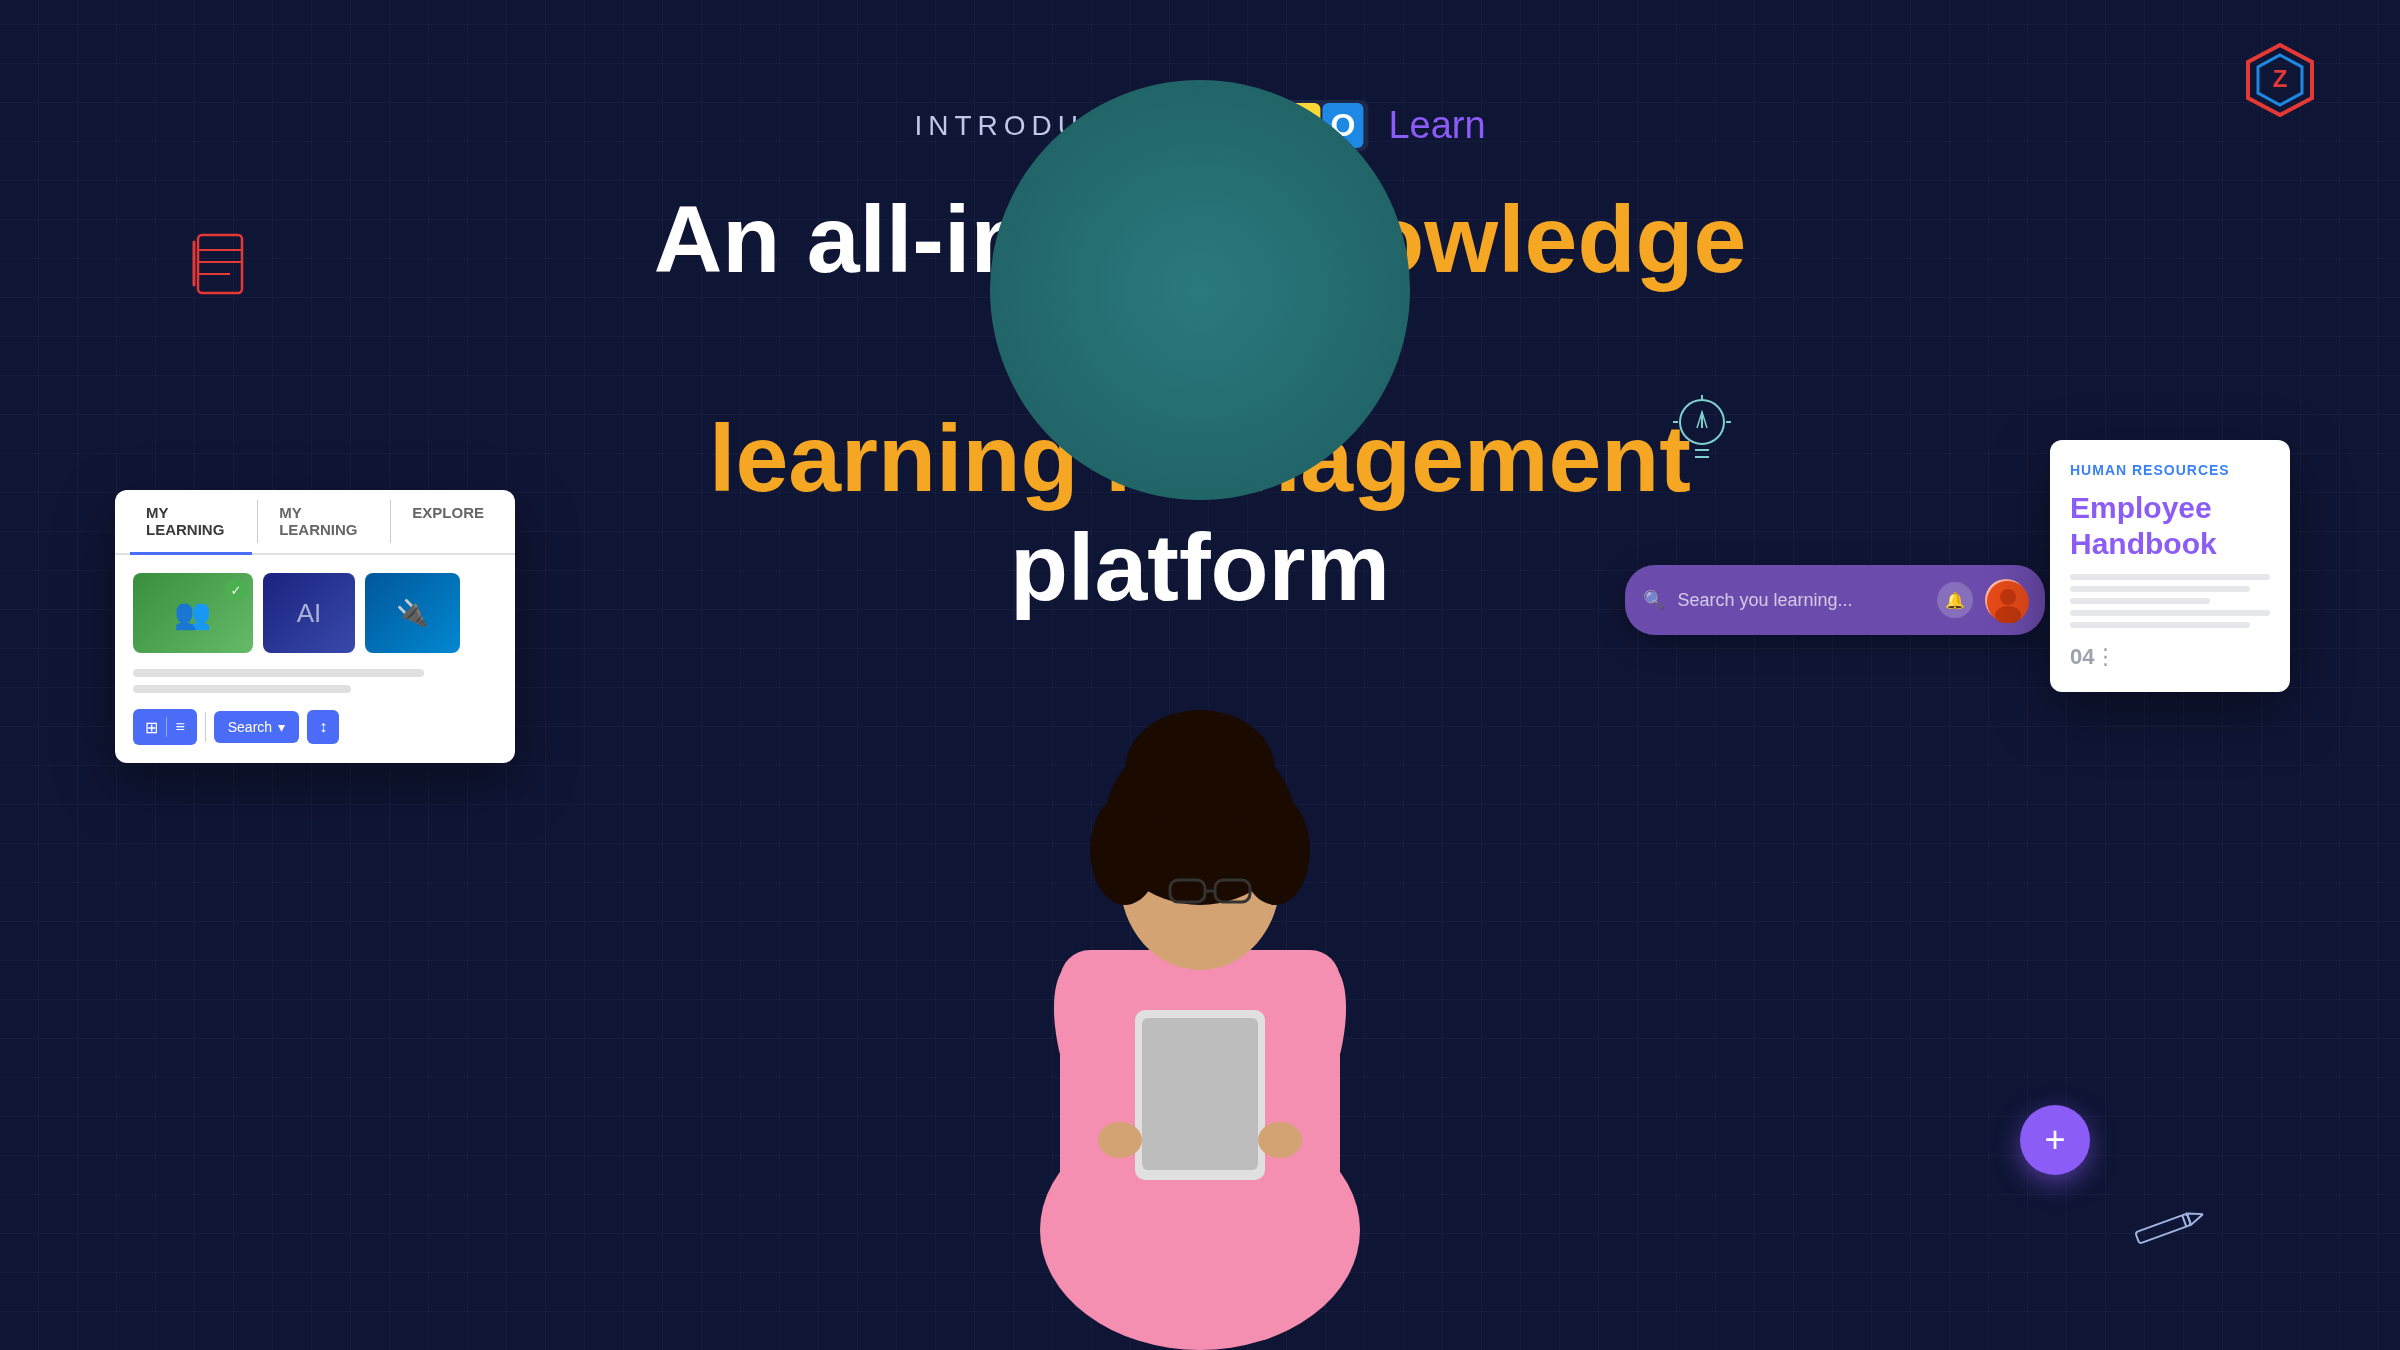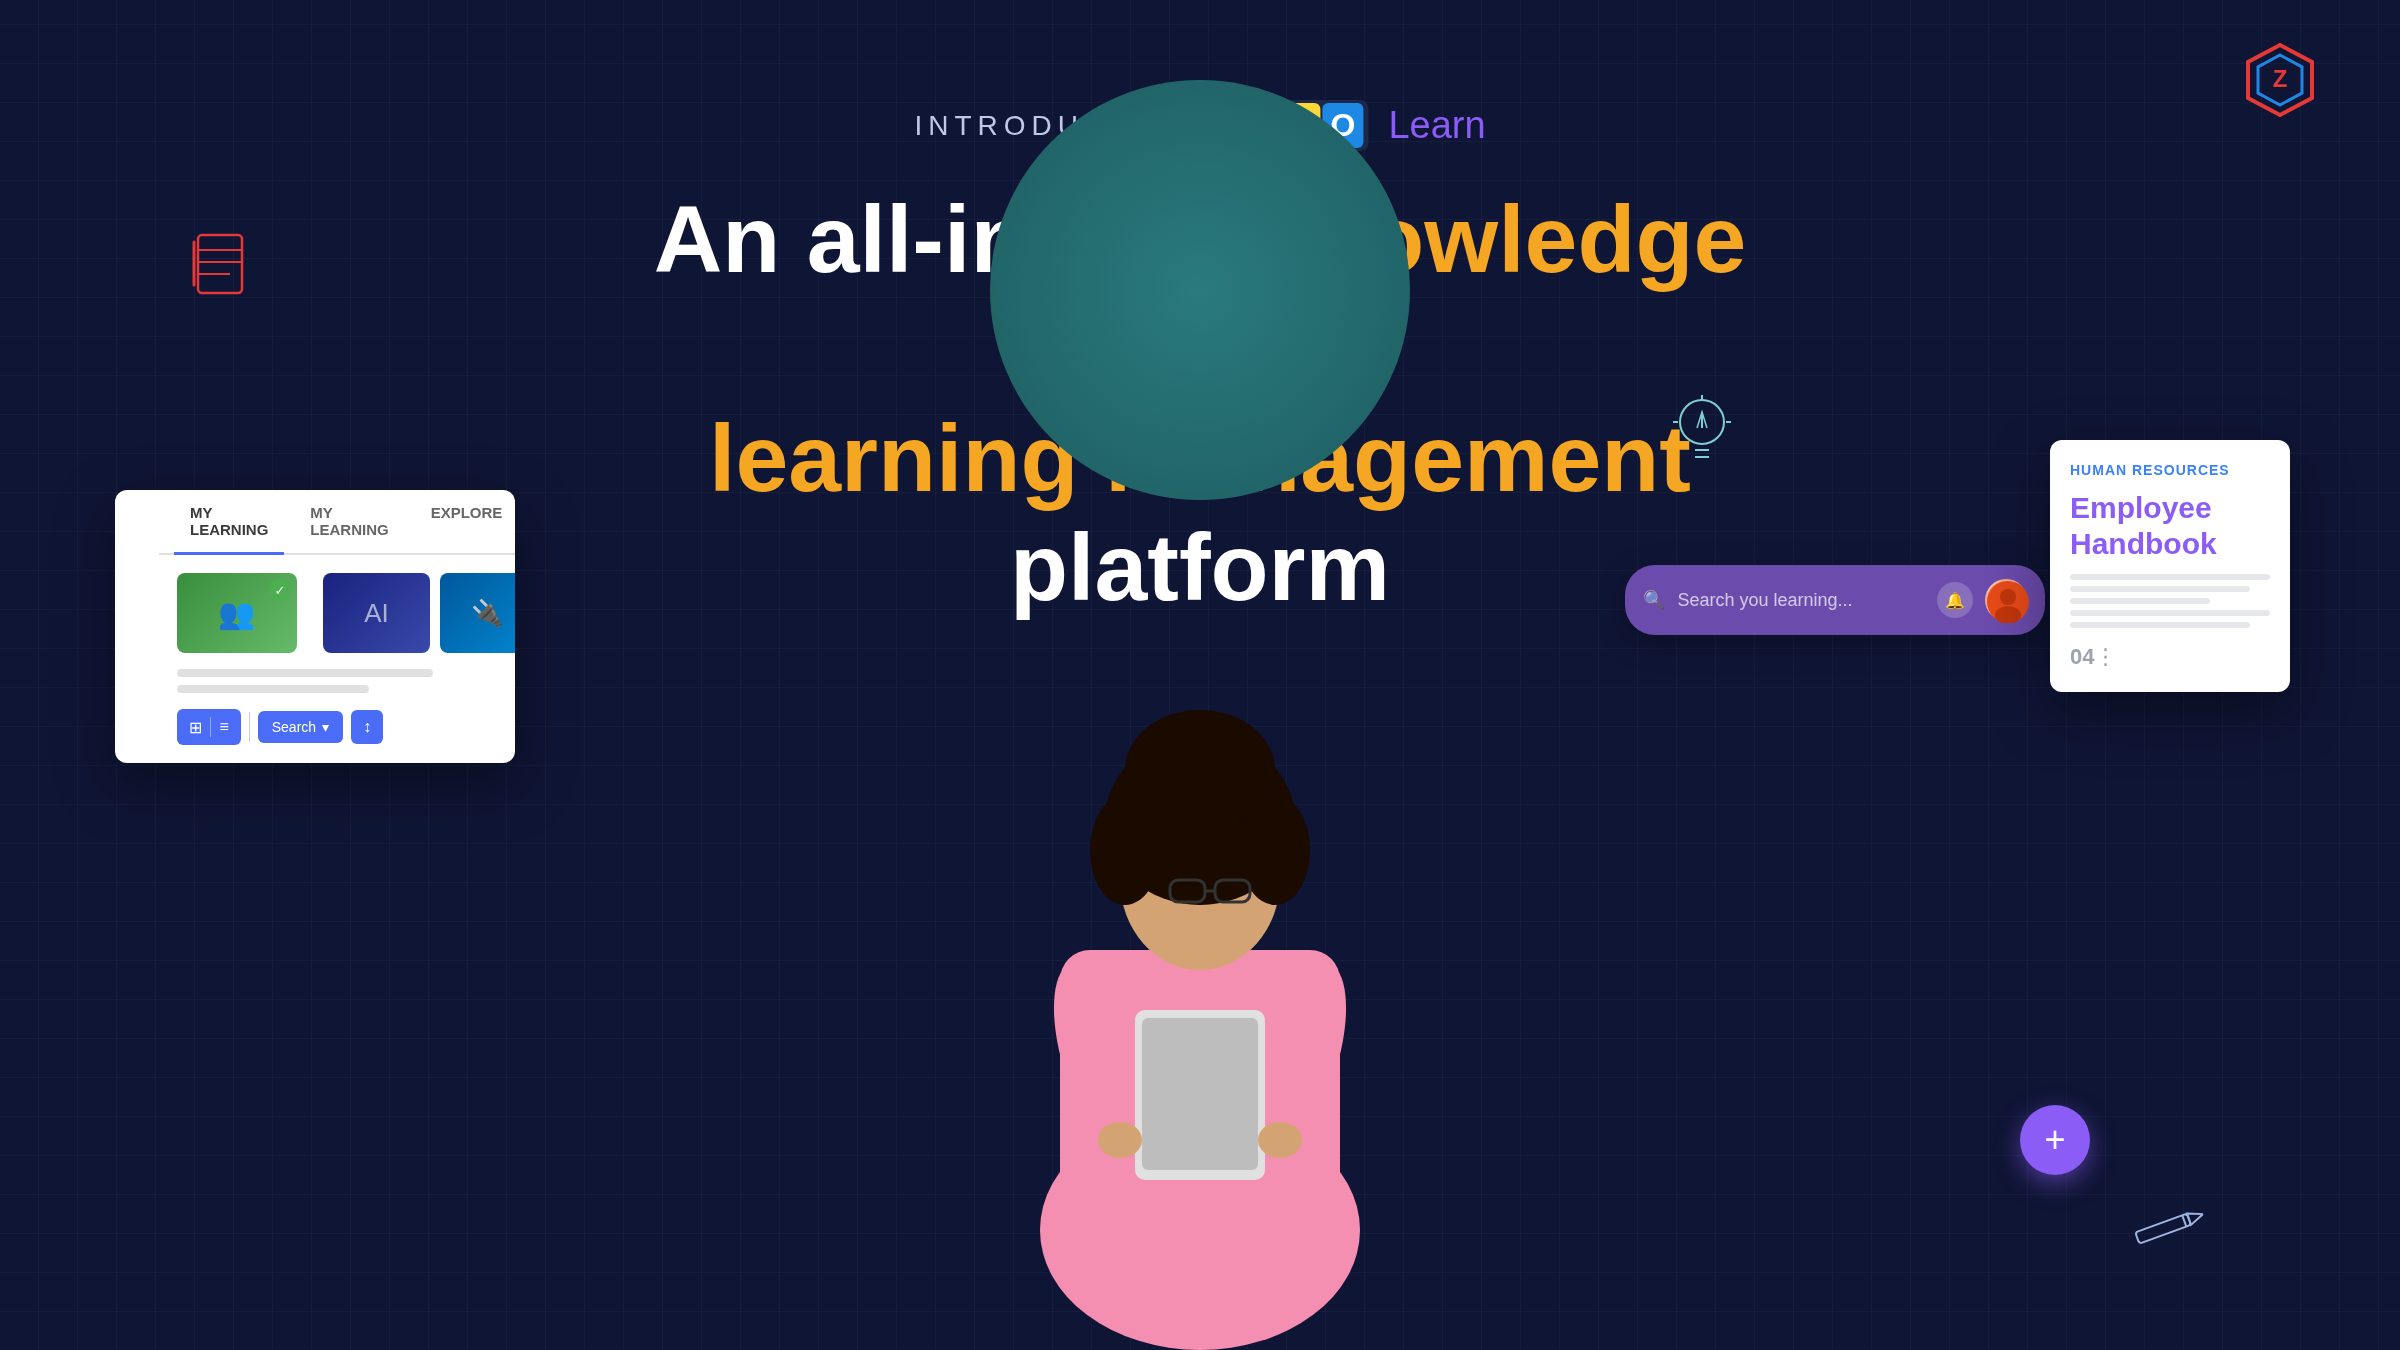--- a/index.html
+++ b/index.html
@@ -138,21 +138,20 @@
     
     .left-card {
       position: absolute;
       top: 490px;
       left: 115px;
       width: 400px;
       background: white;
       border-radius: 12px;
       box-shadow: 0 20px 60px rgba(0,0,0,0.4);
       overflow: hidden;
-      padding-left: 44px;
     }
 
     .left-card-tabs {
       display: flex;
       border-bottom: 2px solid #e0e0e0;
       padding: 0 15px;
     }
 
     .tab-item {
       padding: 14px 16px;
@@ -192,25 +191,24 @@
     }
 
     .img-thumb-large {
       width: 120px;
       height: 80px;
       background: linear-gradient(135deg, #4a7c59, #6aab78);
       flex-shrink: 0;
     }
 
     .img-thumb-medium {
-      width: 107px;
+      width: 92px;
       height: 80px;
       background: linear-gradient(135deg, #2c3e50, #3498db);
       flex-shrink: 0;
-      margin-left: 16px;
     }
 
     .img-thumb-small {
       width: 95px;
       height: 80px;
       background: linear-gradient(135deg, #1a237e, #3f51b5);
       flex-shrink: 0;
     }
 
     .check-badge {

